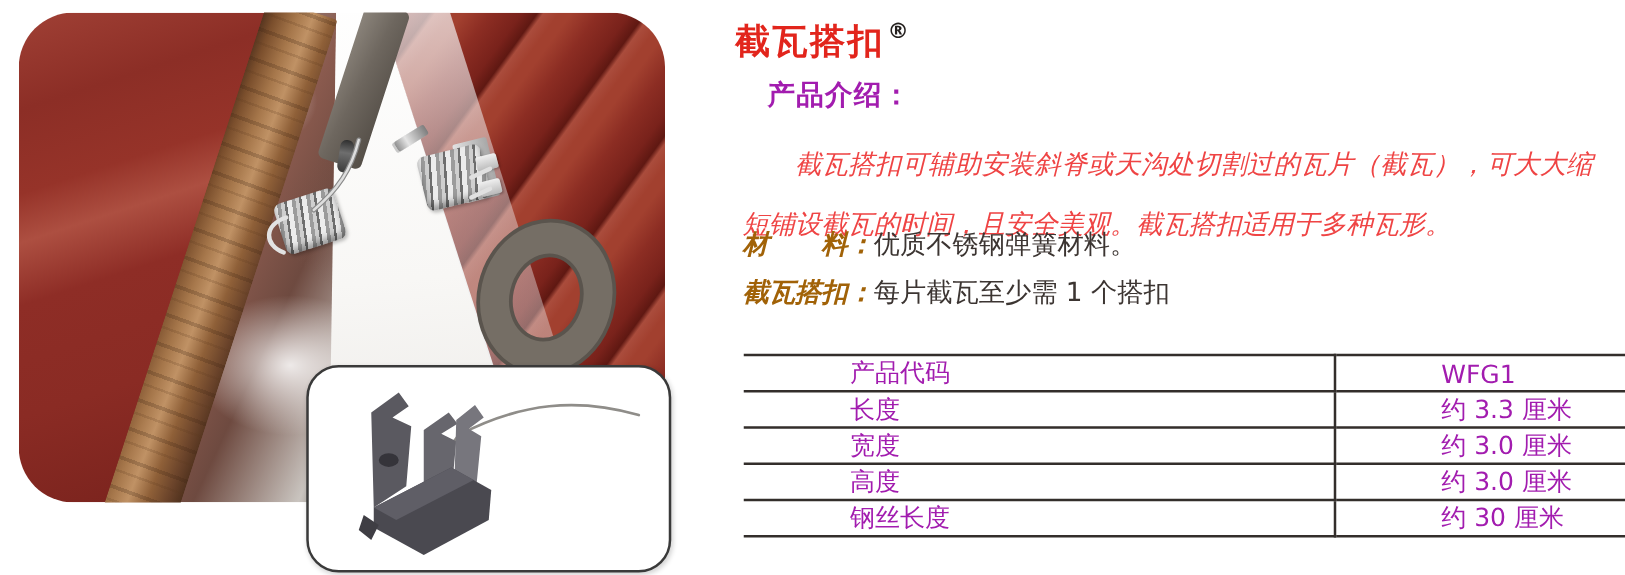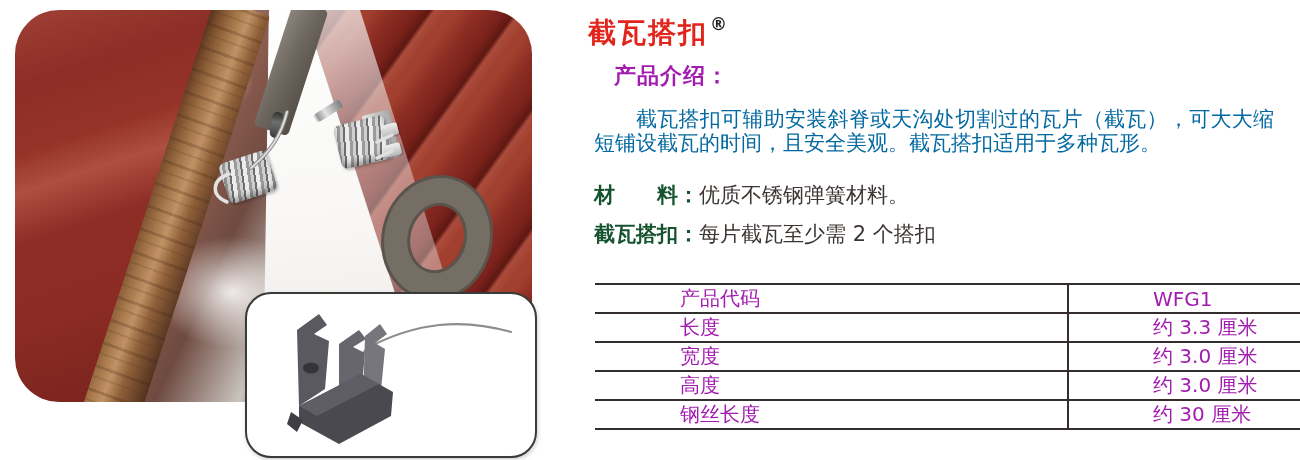--- a/index.html
+++ b/index.html
@@ -62,24 +62,24 @@
   .inset{position:absolute;left:245px;top:292px;width:288px;height:162px;background:#ffffff;
     border:2.5px solid #3a3a3a;border-radius:26px;z-index:5;box-shadow:1px 2px 4px rgba(0,0,0,.18);}
   .inset svg{position:absolute;inset:0;width:100%;height:100%;}
 
   
   .content{position:absolute;inset:0;z-index:2;}
   .title-row{position:absolute;left:588px;top:14px;}
   .title{font-size:28px;font-weight:bold;color:var(--accent-red,#e2251c);letter-spacing:2px;}
   .reg{font-size:17px;font-weight:bold;color:#231f1d;position:relative;top:-12px;left:2px;}
   .section-heading{position:absolute;left:589px;top:61px;font-size:22px;font-weight:bold;color:#a21caf;letter-spacing:1px;margin-left:25px;}
-  .desc{position:absolute;left:594px;top:107px;width:680px;margin:0;font-size:21px;line-height:24px;
-    color:#0369a1;text-indent:42px;text-align:justify;}
+  .desc{position:absolute;left:594px;top:107px;width:680px;margin:0;font-size:21px;line-height:48px;
+    color:#ef4444;text-indent:42px;text-align:justify;font-style:italic;}
   .spec-line{position:absolute;left:594px;font-size:21px;color:#3c3532;white-space:nowrap;}
-  .spec-line .spec-label{font-weight:bold;color:#14532d;}
+  .spec-line .spec-label{font-weight:bold;color:#a16207;font-style:italic;}
   .line-material{top:181px;}
   .line-usage{top:220px;}
 
   .spec-table{position:absolute;left:595px;top:283px;width:682px;border-collapse:collapse;table-layout:fixed;}
   .spec-table td{border-top:2px solid var(--table-border,#332e2b);border-bottom:2px solid var(--table-border,#332e2b);
     height:26px;font-size:20px;color:#a21caf;padding:0 0 0 85px;vertical-align:middle;white-space:nowrap;}
   .spec-table td.c1{width:387px;border-right:2px solid var(--table-border,#332e2b);}
   .spec-table td.c2{width:295px;padding-left:84px;}
 </style>
 </head>
@@ -130,21 +130,21 @@
     <div class="title-row">
       <span class="title">截瓦搭扣</span><span class="reg">®</span>
     </div>
     <div class="section-heading">产品介绍：</div>
     <p class="desc">截瓦搭扣可辅助安装斜脊或天沟处切割过的瓦片（截瓦），可大大缩短铺设截瓦的时间，且安全美观。截瓦搭扣适用于多种瓦形。</p>
 
     <div class="spec-line line-material">
       <span class="spec-label">材　　料：</span><span class="spec-value">优质不锈钢弹簧材料。</span>
     </div>
     <div class="spec-line line-usage">
-      <span class="spec-label">截瓦搭扣：</span><span class="spec-value">每片截瓦至少需 2 个搭扣</span>
+      <span class="spec-label">截瓦搭扣：</span><span class="spec-value">每片截瓦至少需 1 个搭扣</span>
     </div>
 
     <table class="spec-table">
       <tbody>
         <tr>
           <td class="c1">产品代码</td>
           <td class="c2">WFG1</td>
         </tr>
         <tr>
           <td class="c1">长度</td>

